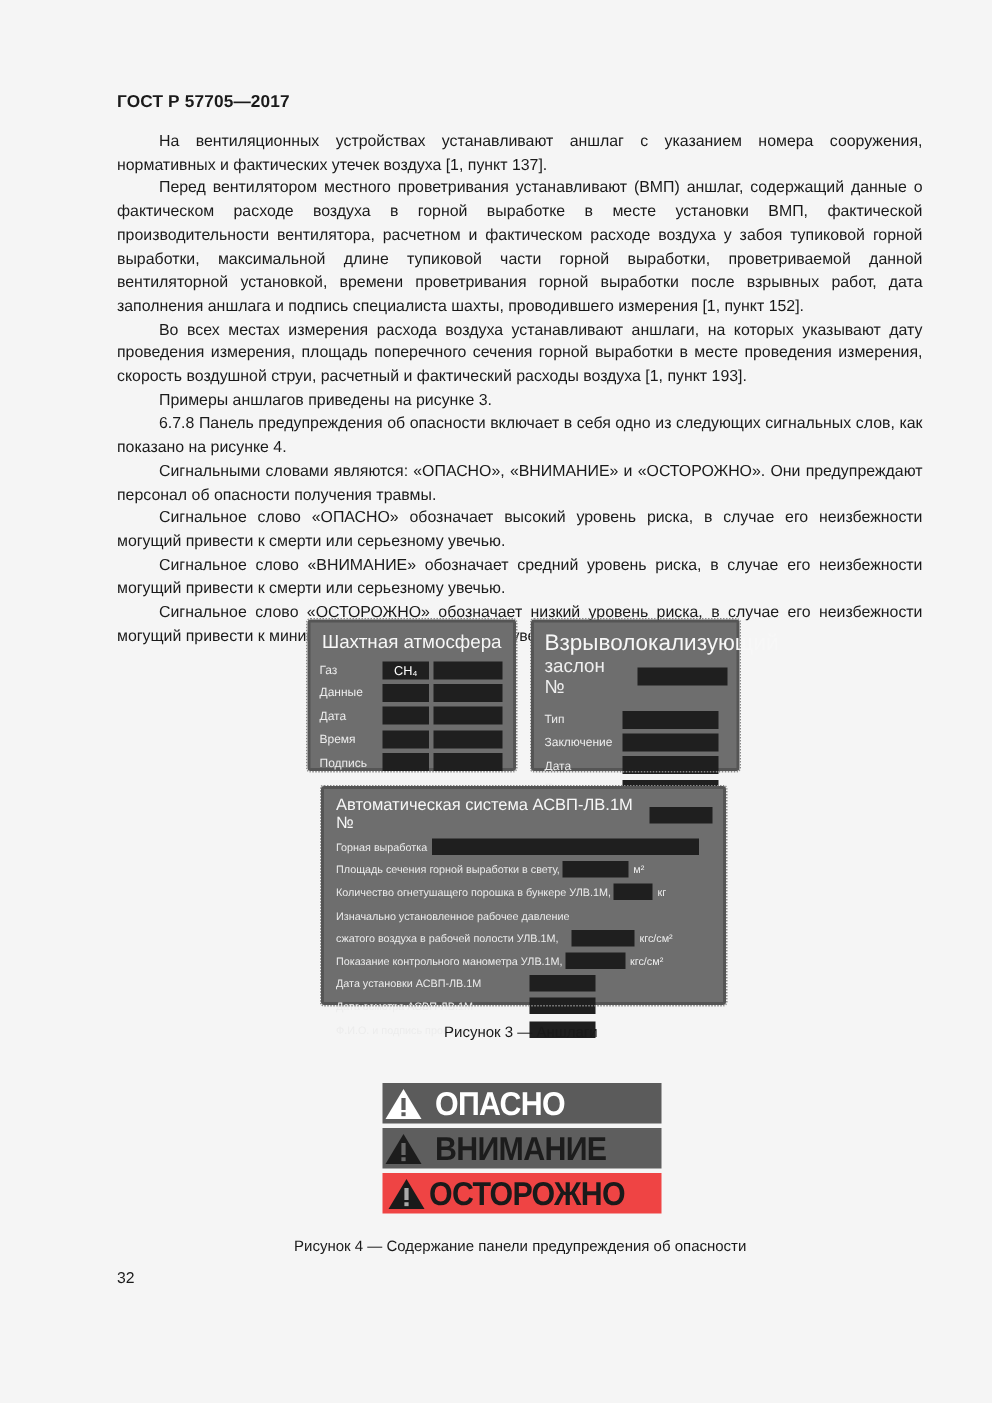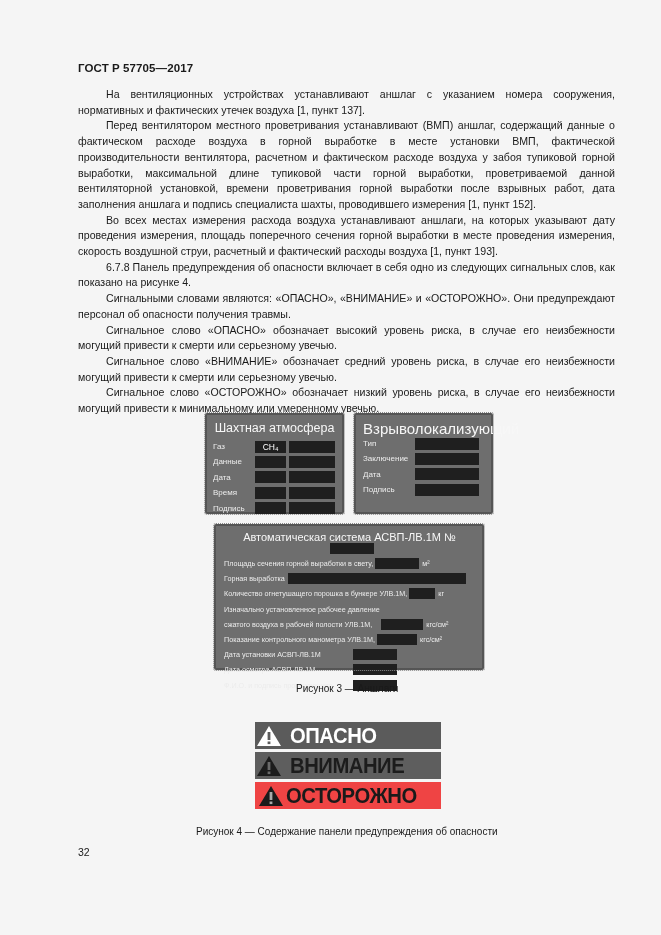--- a/index.html
+++ b/index.html
@@ -43,21 +43,21 @@
 
   #plate2 { left: 354px; top: 413px; width: 139px; height: 101px; padding: 5px 6px 0 7px; }
   #plate2 .title { text-align: left; font-size: 15px; line-height: 17px; }
   #plate2 .title2 { display: flex; align-items: center; font-size: 12.5px; margin-bottom: 8px; }
   #plate2 .title2 .blk { width: 62px; margin-left: 6px; }
   #plate2 .row { height: 13px; margin-bottom: 2.4px; }
   #plate2 .lbl { width: 52px; }
   #plate2 .blk.wide { width: 64px; }
 
   #plate3 { left: 214px; top: 524px; width: 270px; height: 146px; padding: 5px 7px 0 8px; }
-  #plate3 .title { text-align: left; font-size: 11px; display: flex; align-items: center; margin-bottom: 3px; flex-direction: column; }
+  #plate3 .title { text-align: left; font-size: 11px; display: flex; align-items: center; margin-bottom: 3px; }
   #plate3 .title .blk { width: 44px; margin-left: 5px; height: 11px; }
   #plate3 .row { height: 13px; margin-bottom: 2.2px; font-size: 7.2px; white-space: nowrap; }
   #plate3 .blk { height: 11px; }
   #plate3 .unit { margin-left: 3px; }
 
   .caption { position: absolute; font-size: 10px; color: #1a1a1a; white-space: nowrap; }
   #cap3 { left: 296px; top: 683px; }
   #cap4 { left: 196px; top: 826px; }
 
   .signs { position: absolute; left: 255px; top: 722px; width: 186px; }
@@ -77,20 +77,21 @@
 </style>
 </head>
 <body>
 
 <div class="header">ГОСТ Р 57705—2017</div>
 
 <div class="body-text">
   <p>На вентиляционных устройствах устанавливают аншлаг с указанием номера сооружения, нормативных и фактических утечек воздуха [1, пункт 137].</p>
   <p>Перед вентилятором местного проветривания устанавливают (ВМП) аншлаг, содержащий данные о фактическом расходе воздуха в горной выработке в месте установки ВМП, фактической производительности вентилятора, расчетном и фактическом расходе воздуха у забоя тупиковой горной выработки, максимальной длине тупиковой части горной выработки, проветриваемой данной вентиляторной установкой, времени проветривания горной выработки после взрывных работ, дата заполнения аншлага и подпись специалиста шахты, проводившего измерения [1, пункт 152].</p>
   <p>Во всех местах измерения расхода воздуха устанавливают аншлаги, на которых указывают дату проведения измерения, площадь поперечного сечения горной выработки в месте проведения измерения, скорость воздушной струи, расчетный и фактический расходы воздуха [1, пункт 193].</p>
+  <p>Примеры аншлагов приведены на рисунке 3.</p>
   <p>6.7.8 Панель предупреждения об опасности включает в себя одно из следующих сигнальных слов, как показано на рисунке 4.</p>
   <p>Сигнальными словами являются: «ОПАСНО», «ВНИМАНИЕ» и «ОСТОРОЖНО». Они предупреждают персонал об опасности получения травмы.</p>
   <p>Сигнальное слово «ОПАСНО» обозначает высокий уровень риска, в случае его неизбежности могущий привести к смерти или серьезному увечью.</p>
   <p>Сигнальное слово «ВНИМАНИЕ» обозначает средний уровень риска, в случае его неизбежности могущий привести к смерти или серьезному увечью.</p>
   <p>Сигнальное слово «ОСТОРОЖНО» обозначает низкий уровень риска, в случае его неизбежности могущий привести к минимальному или умеренному увечью.</p>
 </div>
 
 <div class="plate" id="plate1">
   <div class="title">Шахтная атмосфера</div>
   <div class="row">
@@ -115,20 +116,24 @@
   </div>
   <div class="row">
     <span class="lbl">Подпись</span>
     <span class="blk c1"></span>
     <span class="blk c2"></span>
   </div>
 </div>
 
 <div class="plate" id="plate2">
   <div class="title">Взрыволокализующий</div>
+  <div class="title2">
+    <span>заслон №</span>
+    <span class="blk"></span>
+  </div>
   <div class="row">
     <span class="lbl">Тип</span>
     <span class="blk wide"></span>
   </div>
   <div class="row">
     <span class="lbl">Заключение</span>
     <span class="blk wide"></span>
   </div>
   <div class="row">
     <span class="lbl">Дата</span>
@@ -139,27 +144,27 @@
     <span class="blk wide"></span>
   </div>
 </div>
 
 <div class="plate" id="plate3">
   <div class="title">
     <span>Автоматическая система  АСВП-ЛВ.1М №</span>
     <span class="blk"></span>
   </div>
   <div class="row">
+    <span>Горная выработка</span>
+    <span class="blk" style="width:178px;margin-left:3px"></span>
+  </div>
+  <div class="row">
     <span>Площадь сечения горной выработки в свету,</span>
     <span class="blk" style="width:44px;margin-left:2px"></span>
     <span class="unit">м²</span>
-  </div>
-  <div class="row">
-    <span>Горная выработка</span>
-    <span class="blk" style="width:178px;margin-left:3px"></span>
   </div>
   <div class="row">
     <span>Количество огнетушащего порошка в бункере УЛВ.1М,</span>
     <span class="blk" style="width:26px;margin-left:2px"></span>
     <span class="unit">кг</span>
   </div>
   <div class="row">
     <span>Изначально установленное рабочее давление</span>
   </div>
   <div class="row">

